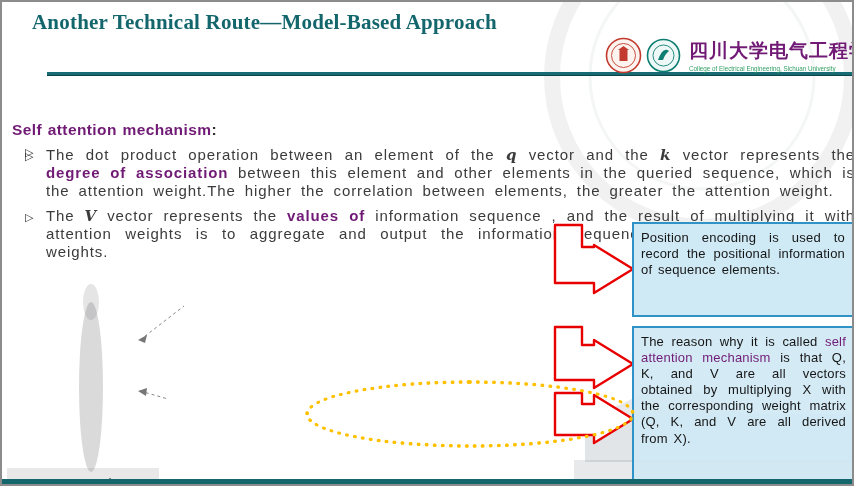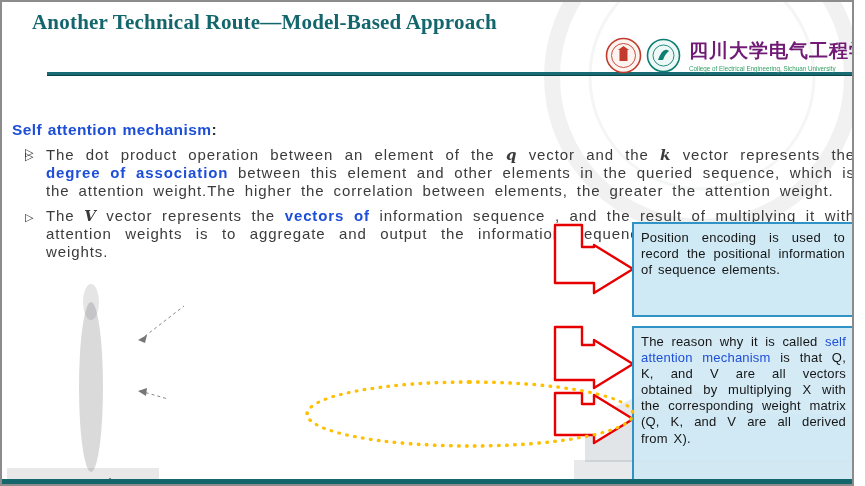--- a/index.html
+++ b/index.html
@@ -15,21 +15,21 @@
   .seal{flex:0 0 auto;margin-right:4px;}
   .inst{margin-left:4px;}
   .inst-cn{font-size:19px;font-weight:bold;color:#701a75;letter-spacing:1px;white-space:nowrap;}
   .inst-en{font-size:6.3px;color:#2f9e62;margin-top:1px;white-space:nowrap;}
   
   .textblock{position:absolute;left:10px;top:50px;width:843px;font-size:15px;line-height:18px;
     color:#3b3b3b;letter-spacing:0.9px;word-spacing:4px;}
   .heading{font-size:15.5px;font-weight:bold;margin-bottom:3px;letter-spacing:0.4px;word-spacing:1px;}
   .bullet{position:relative;padding-left:34px;margin-bottom:7px;text-align:justify;}
   .marker{position:absolute;left:13px;top:1px;font-size:11px;color:#222;letter-spacing:0;}
-  .red{color:#1d4ed8;}
+  .red{color:#701a75;}
   .b{font-weight:bold;}
   .dark{color:#2e2e2e;}
   .vec{font-weight:bold;font-style:italic;font-family:"DejaVu Serif",serif;}
   
   .diag1{position:absolute;left:50px;top:243px;width:130px;height:229px;}
   .d1svg,.d2svg{position:absolute;left:0;top:0;pointer-events:none;}
   
   .ellipse{position:absolute;left:303px;top:378px;width:322px;height:60px;border:4px dotted #ffc000;
     border-radius:50%;z-index:6;}
   .callout{position:absolute;box-sizing:border-box;border:2.5px solid #2f93c8;background:#cfe9f5;
@@ -86,21 +86,21 @@
     <div class="heading"><span class="red b">Self attention mechanism</span><span class="b dark">:</span></div>
     <div class="bullet">
       <span class="marker">▷</span>
     </div>
     <div class="bullet">
       <span class="marker">▷</span>
       <span><span>The dot product operation between an element of the </span><span class="vec">q</span><span> vector and the </span><span class="vec">k</span><span> vector represents the </span><span class="red b">degree of association</span><span> between this element and other elements in the queried sequence, which is the attention weight.The higher the correlation between elements, the greater the attention weight.</span></span>
     </div>
     <div class="bullet">
       <span class="marker">▷</span>
-      <span><span>The </span><span class="vec">V</span><span> vector represents the </span><span class="red b">vectors of</span><span> information sequence , and the result of multiplying it with attention weights is to aggregate and output the information sequence based on the attention weights.</span></span>
+      <span><span>The </span><span class="vec">V</span><span> vector represents the </span><span class="red b">values of</span><span> information sequence , and the result of multiplying it with attention weights is to aggregate and output the information sequence based on the attention weights.</span></span>
     </div>
   </div>
 
   <div class="diag1 layer">
 
     <svg class="d1svg" width="130" height="229" viewBox="0 0 130 229">
       <defs>
         <marker id="ah" markerWidth="6" markerHeight="6" refX="4" refY="3" orient="auto">
           <polygon points="0,0.6 4.8,3 0,5.4" fill="#222"></polygon>
         </marker>

